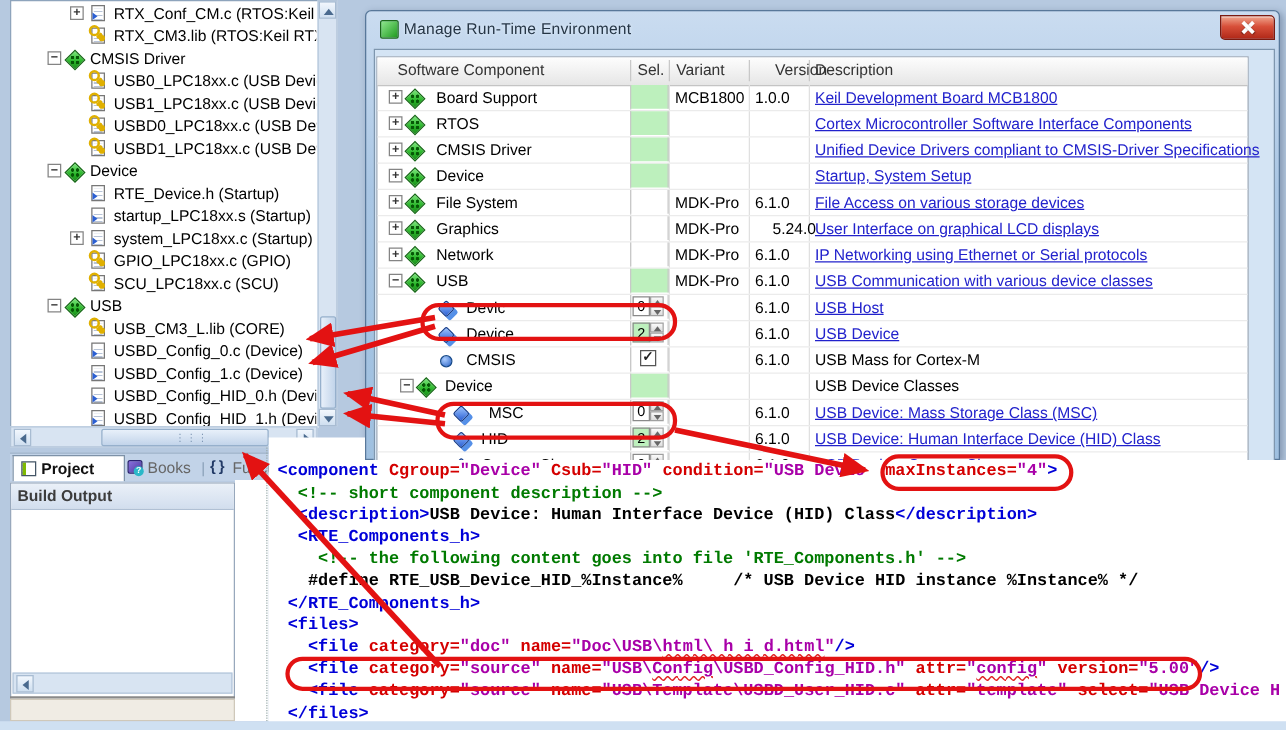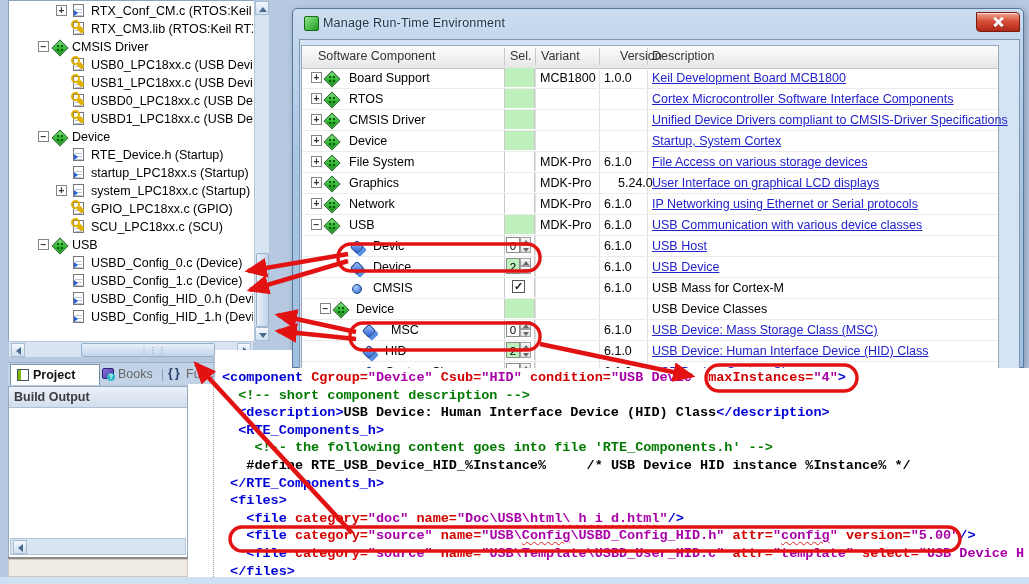--- a/index.html
+++ b/index.html
@@ -200,20 +200,24 @@
       <div class="trow">
         <span class="i-key" style="left: 62px; top: 2px;"></span>
         <span class="lbl" style="left: 80px;">SCU_LPC18xx.c (SCU)</span>
       </div>
       <div class="trow">
         <span class="exp" style="left: 27px;">−</span>
         <span class="i-bundle" style="left: 43px; top: 4px;"></span>
         <span class="lbl" style="left: 61px;">USB</span>
       </div>
       <div class="trow">
+        <span class="i-key" style="left: 62px; top: 2px;"></span>
+        <span class="lbl" style="left: 80px;">USB_CM3_L.lib (CORE)</span>
+      </div>
+      <div class="trow">
         <span class="i-doc" style="left: 62px; top: 2px;"></span>
         <span class="lbl" style="left: 80px;">USBD_Config_0.c (Device)</span>
       </div>
       <div class="trow">
         <span class="i-doc" style="left: 62px; top: 2px;"></span>
         <span class="lbl" style="left: 80px;">USBD_Config_1.c (Device)</span>
       </div>
       <div class="trow">
         <span class="i-doc" style="left: 62px; top: 2px;"></span>
         <span class="lbl" style="left: 80px;">USBD_Config_HID_0.h (Device:</span>
@@ -335,21 +339,21 @@
           </div>
           <div class="grow">
             <span class="vline" style="left: 202px;"></span>
             <span class="vline" style="left: 233px;"></span>
             <span class="vline" style="left: 297px;"></span>
             <span class="vline" style="left: 345px;"></span>
             <span class="exp" style="left: 9px; top: 4px;">+</span>
             <span class="i-bundle" style="left: 24px; top: 5px;"></span>
             <span class="gcell" style="left: 47px;">Device</span>
             <span class="selcell selfill"></span>
-            <span class="gcell glink" style="left: 350px;">Startup, System Cortex</span>
+            <span class="gcell glink" style="left: 350px;">Startup, System Setup</span>
           </div>
           <div class="grow">
             <span class="vline" style="left: 202px;"></span>
             <span class="vline" style="left: 233px;"></span>
             <span class="vline" style="left: 297px;"></span>
             <span class="vline" style="left: 345px;"></span>
             <span class="exp" style="left: 9px; top: 4px;">+</span>
             <span class="i-bundle" style="left: 24px; top: 5px;"></span>
             <span class="gcell" style="left: 47px;">File System</span>
             <span class="selcell"></span>

